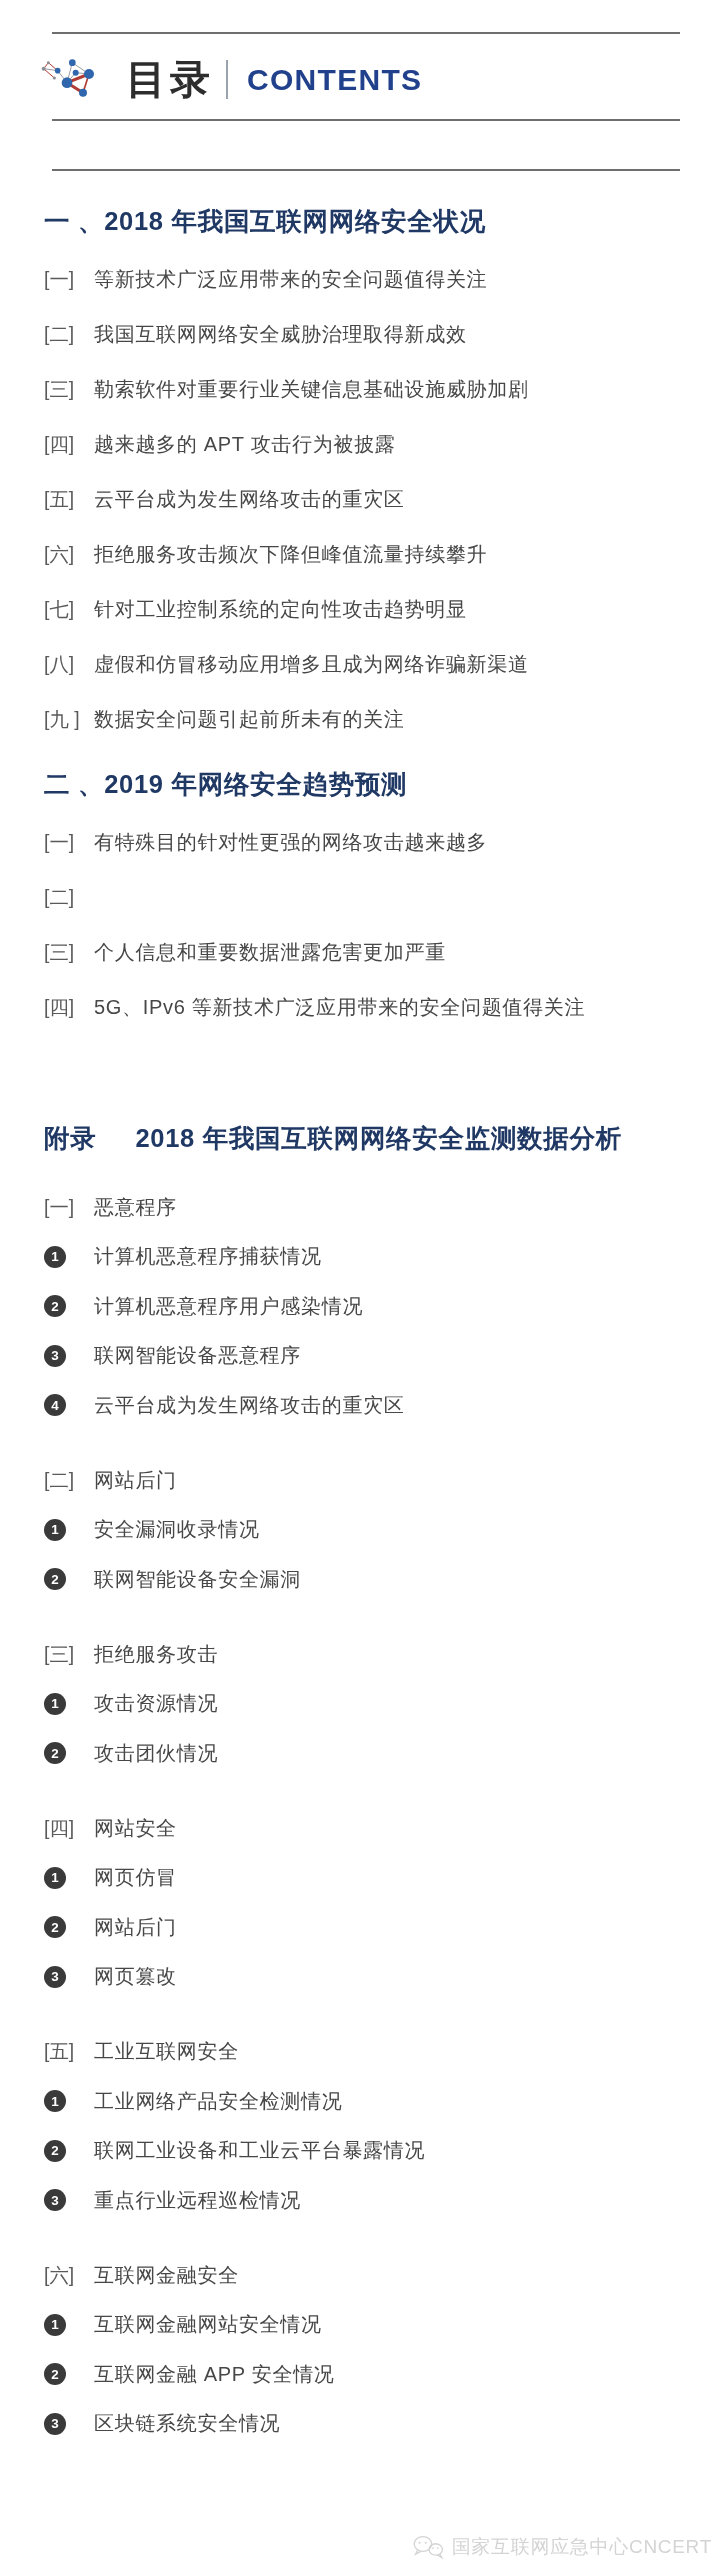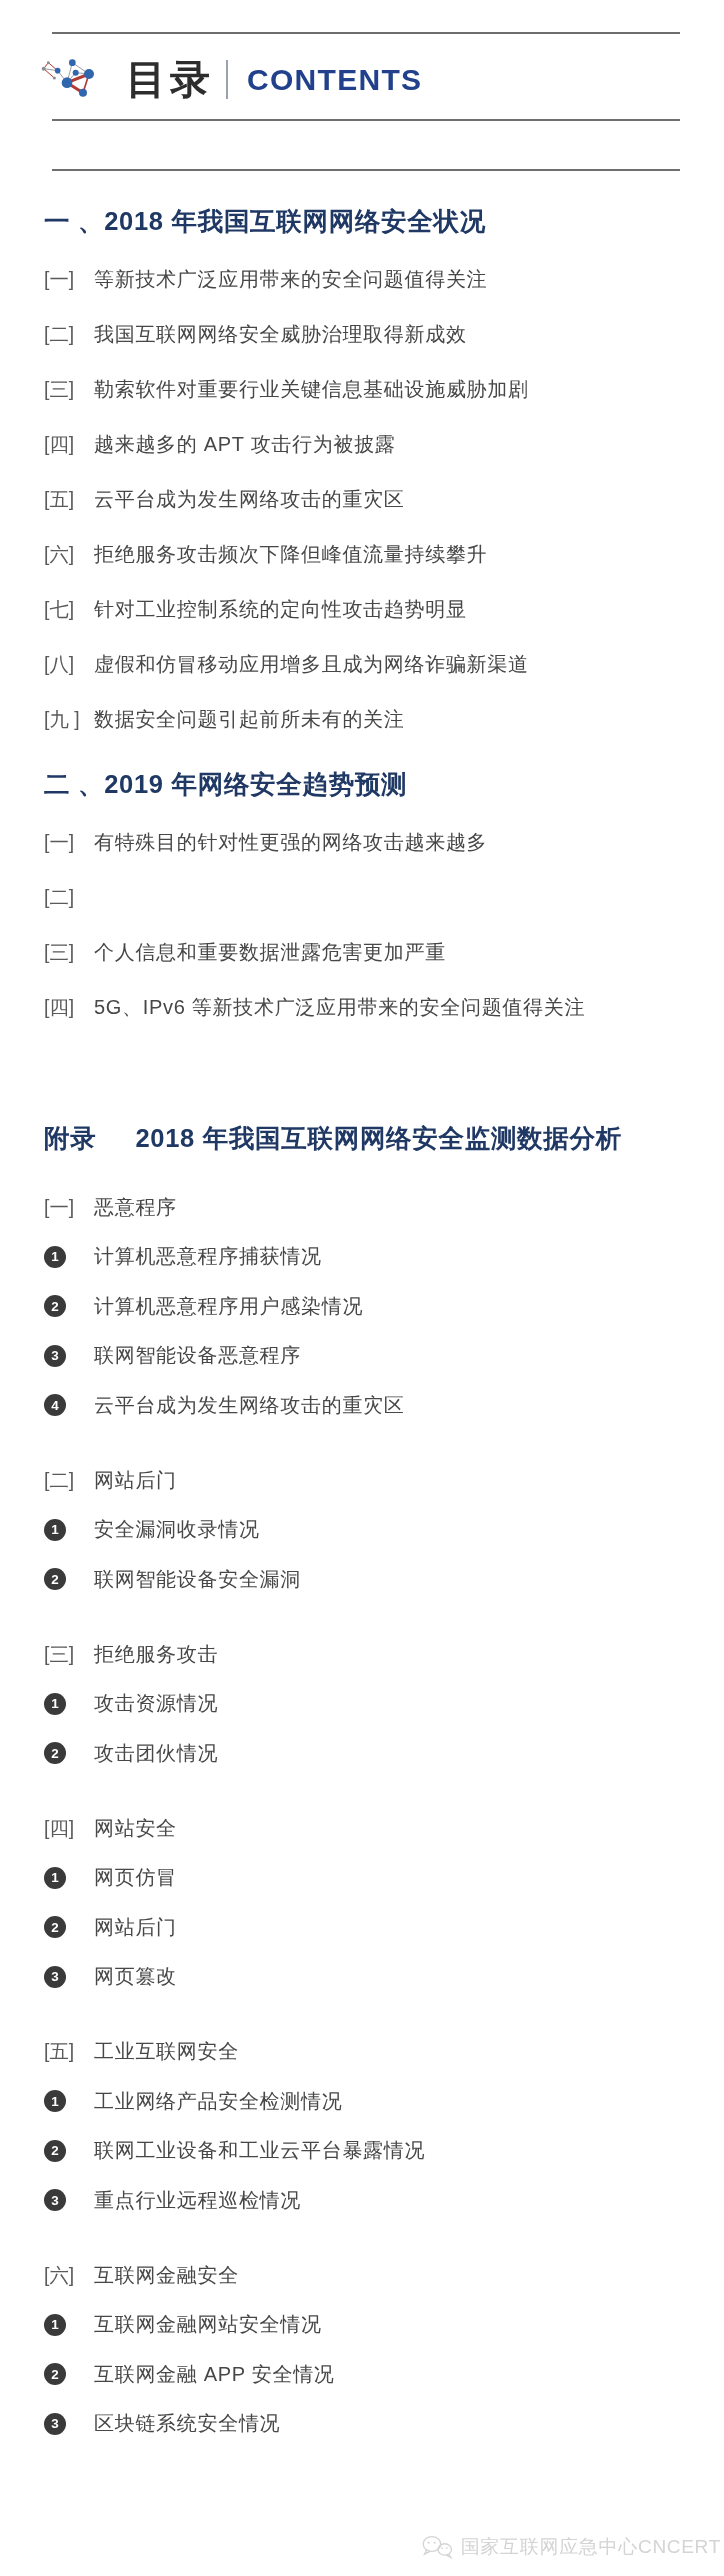--- a/index.html
+++ b/index.html
@@ -72,21 +72,21 @@
   .marker-circle {
     width: 22px; height: 22px; border-radius: 50%;
     background: #3a3a3a; color: #ffffff;
     font-size: 13.4px; font-weight: bold;
     display: flex; align-items: center; justify-content: center;
     line-height: 1;
   }
 
   .watermark {
     position: absolute;
-    right: 3px; bottom: 16px;
+    right: 12px; bottom: 16px;
     display: flex; align-items: center;
     color: #d4d4d4;
     font-size: 19px;
     letter-spacing: 0.7px;
   }
   .watermark .wm-icon { width: 34px; height: 25.5px; margin-right: 5.4px; flex: 0 0 auto; }
 </style>
 </head>
 <body>
 

